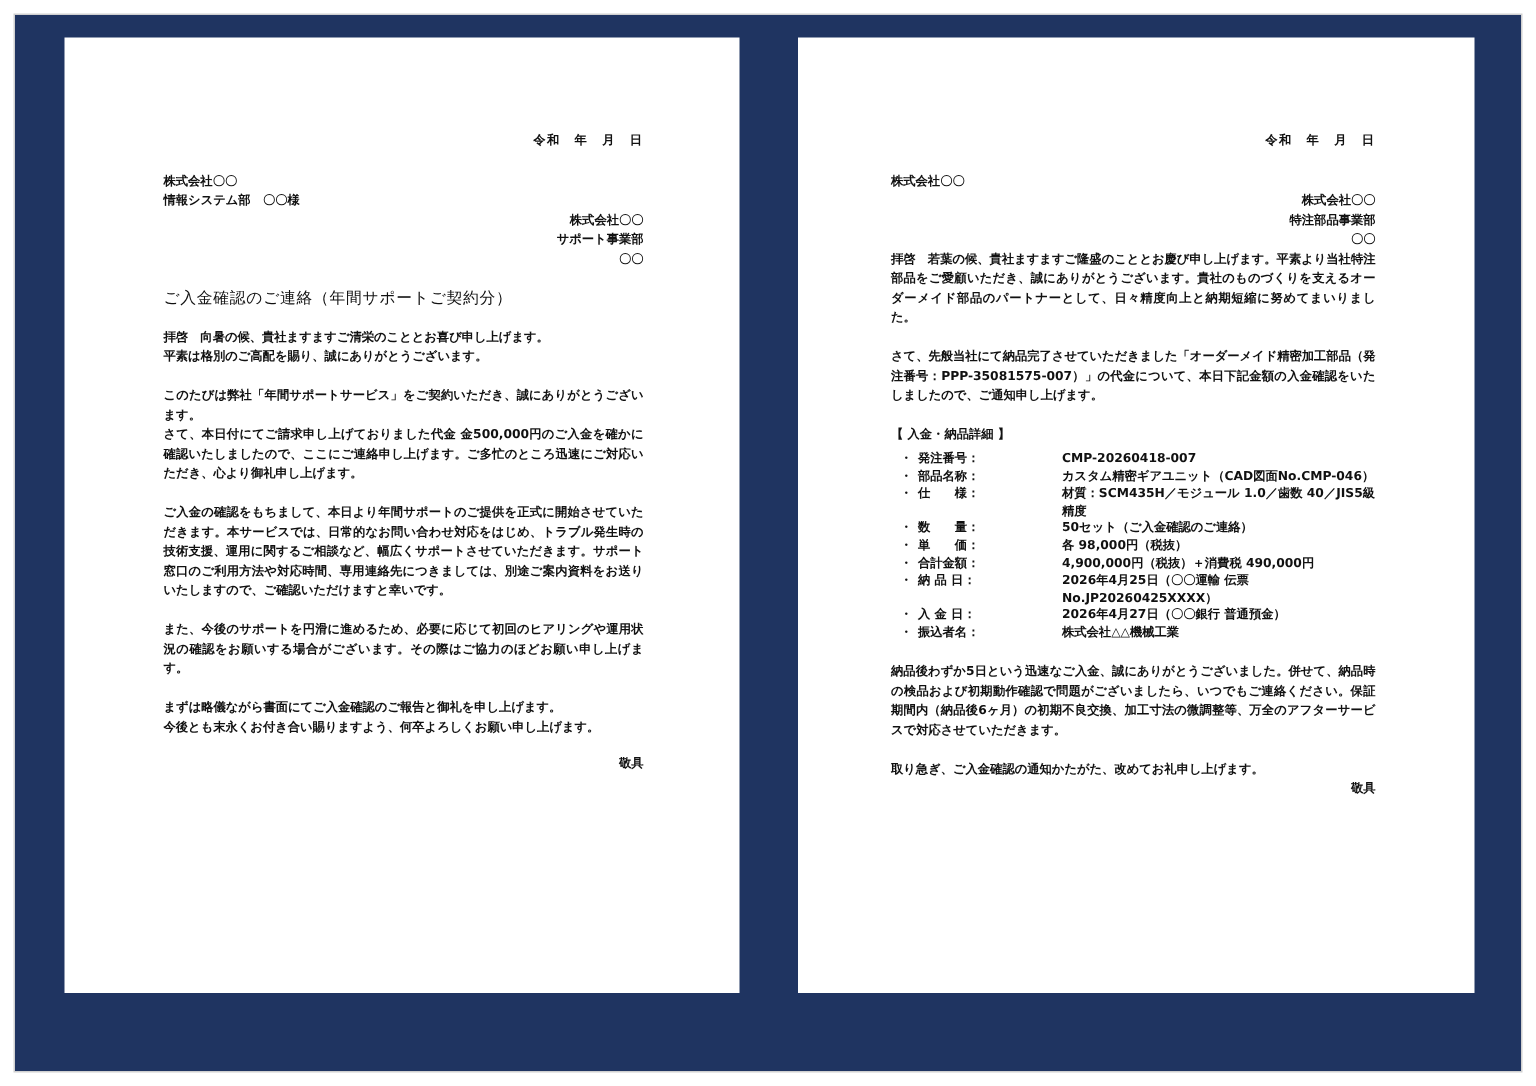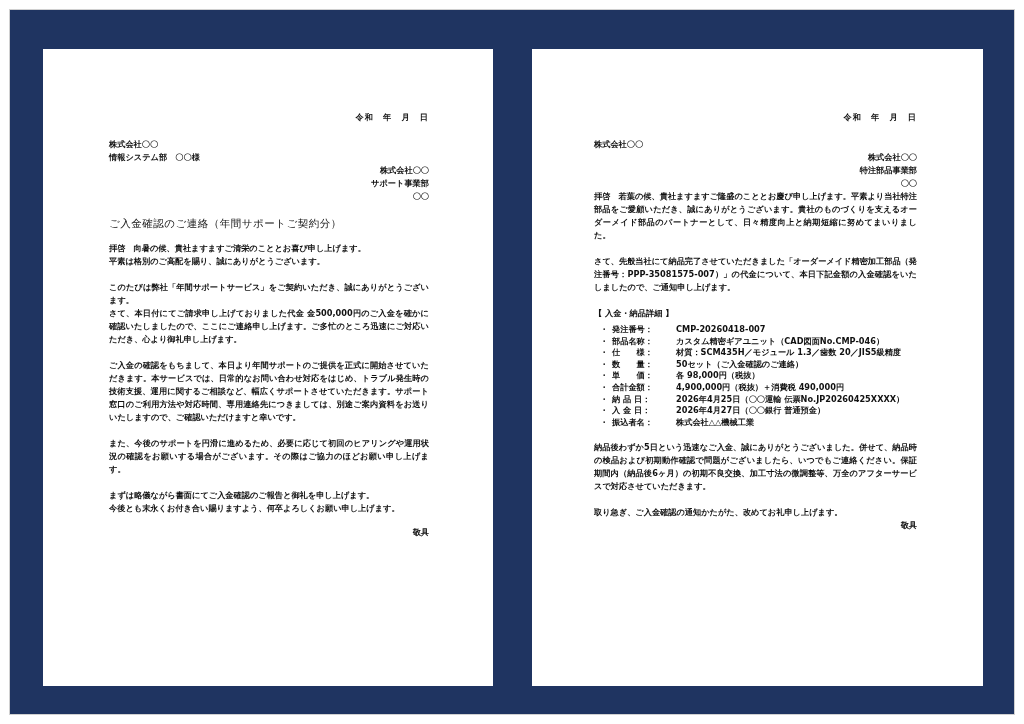--- a/index.html
+++ b/index.html
@@ -1,35 +1,35 @@
 <!DOCTYPE html>
 <html><head>
 <meta charset="utf-8">
 <style>
   html, body { margin:0; padding:0; }
   body { width:1024px; height:724px; background:#ffffff; position:relative; overflow:hidden;
          font-family:"DejaVu Sans","Liberation Sans",sans-serif; color:#111; }
   .frame { position:absolute; left:10px; top:10px; width:1004px; height:704px; background:#1f3461;
            box-shadow:0 0 0 1px #d0d0d0; }
-  .page { position:absolute; top:49px; height:637px; background:#ffffff; box-sizing:border-box;
+  .page { position:absolute; top:25px; height:637px; background:#ffffff; box-sizing:border-box;
           font-size:8.2px; line-height:13px; font-weight:bold; }
   .page.left { left:43px; width:450px; padding:62px 64px 0 66px; }
   .page.right { left:532px; width:451px; padding:62px 66px 0 62px; }
   .date { text-align:right; word-spacing:14px; letter-spacing:1px; margin-bottom:14px; }
   .to { margin:0; }
   .from { text-align:right; }
   .title { text-align:left; font-size:10.5px; font-weight:normal; margin:14px 0 12px; letter-spacing:0.5px; }
   .para { margin:0 0 13px 0; text-align:justify; }
   .closing { text-align:right; margin-top:-2px; }
   .detail-head { margin:0 0 4px 0; }
   .detail-list { list-style:none; margin:0 0 13px 0; padding:0 0 0 6px; }
   .detail-list li { display:flex; line-height:11.6px; }
   .bullet { width:12px; }
   .dlabel { width:64px; }
-  .dval { flex:1; }
+  .dval { flex:1;margin-left:32px; }
 </style>
 </head>
 <body>
 
 <div class="frame"></div>
 
 <div class="page left">
   <div class="date">令和　年　月　日</div>
   <div class="to">株式会社〇〇</div>
   <div class="to">情報システム部　〇〇様</div>
@@ -64,21 +64,21 @@
         <span class="dval">CMP-20260418-007</span>
       </li>
     <li>
         <span class="bullet">・</span>
         <span class="dlabel">部品名称：</span>
         <span class="dval">カスタム精密ギアユニット（CAD図面No.CMP-046）</span>
       </li>
     <li>
         <span class="bullet">・</span>
         <span class="dlabel">仕　　様：</span>
-        <span class="dval">材質：SCM435H／モジュール 1.3／歯数 20／JIS5級精度</span>
+        <span class="dval">材質：SCM435H／モジュール 1.0／歯数 40／JIS5級精度</span>
       </li>
     <li>
         <span class="bullet">・</span>
         <span class="dlabel">数　　量：</span>
         <span class="dval">50セット（ご入金確認のご連絡）</span>
       </li>
     <li>
         <span class="bullet">・</span>
         <span class="dlabel">単　　価：</span>
         <span class="dval">各 98,000円（税抜）</span>

